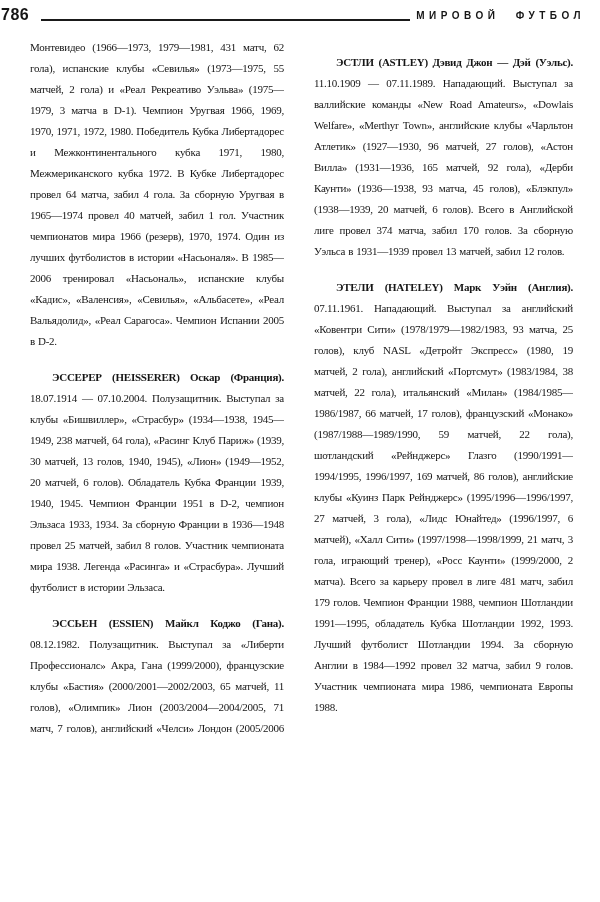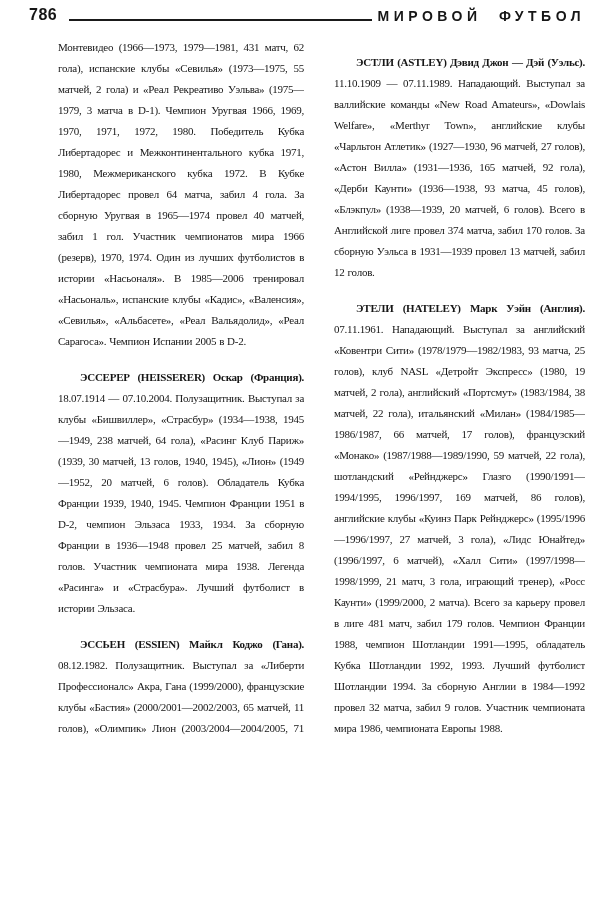--- a/index.html
+++ b/index.html
@@ -11,21 +11,21 @@
     width: 600px;
     height: 902px;
     overflow: hidden;
     color: #161616;
     font-family: "Liberation Serif", "DejaVu Serif", serif;
   }
   .page {
     box-sizing: border-box;
     width: 600px;
     height: 738px;
-    padding: 7px 15px 0 29px;
+    padding: 7px 15px 0 1px;
     overflow: hidden;
     background: #ffffff;
   }
   .page-header {
     display: flex;
     align-items: flex-end;
     width: 100%;
     font-family: "Liberation Sans", "DejaVu Sans", sans-serif;
     font-weight: bold;
   }
@@ -34,21 +34,21 @@
     line-height: 16px;
     letter-spacing: 0.5px;
   }
   .header-rule {
     flex: 1;
     border-bottom: 2px solid #1a1a1a;
     margin: 0 6px 2px 12px;
     height: 0;
   }
   .running-head {
-    font-size: 14px;
+    font-size: 10px;
     line-height: 14px;
     letter-spacing: 4.5px;
     word-spacing: 9px;
     white-space: nowrap;
   }
   .columns {
     display: flex;
     margin-left: 29px;
     margin-top: 14px;
     gap: 30px;

